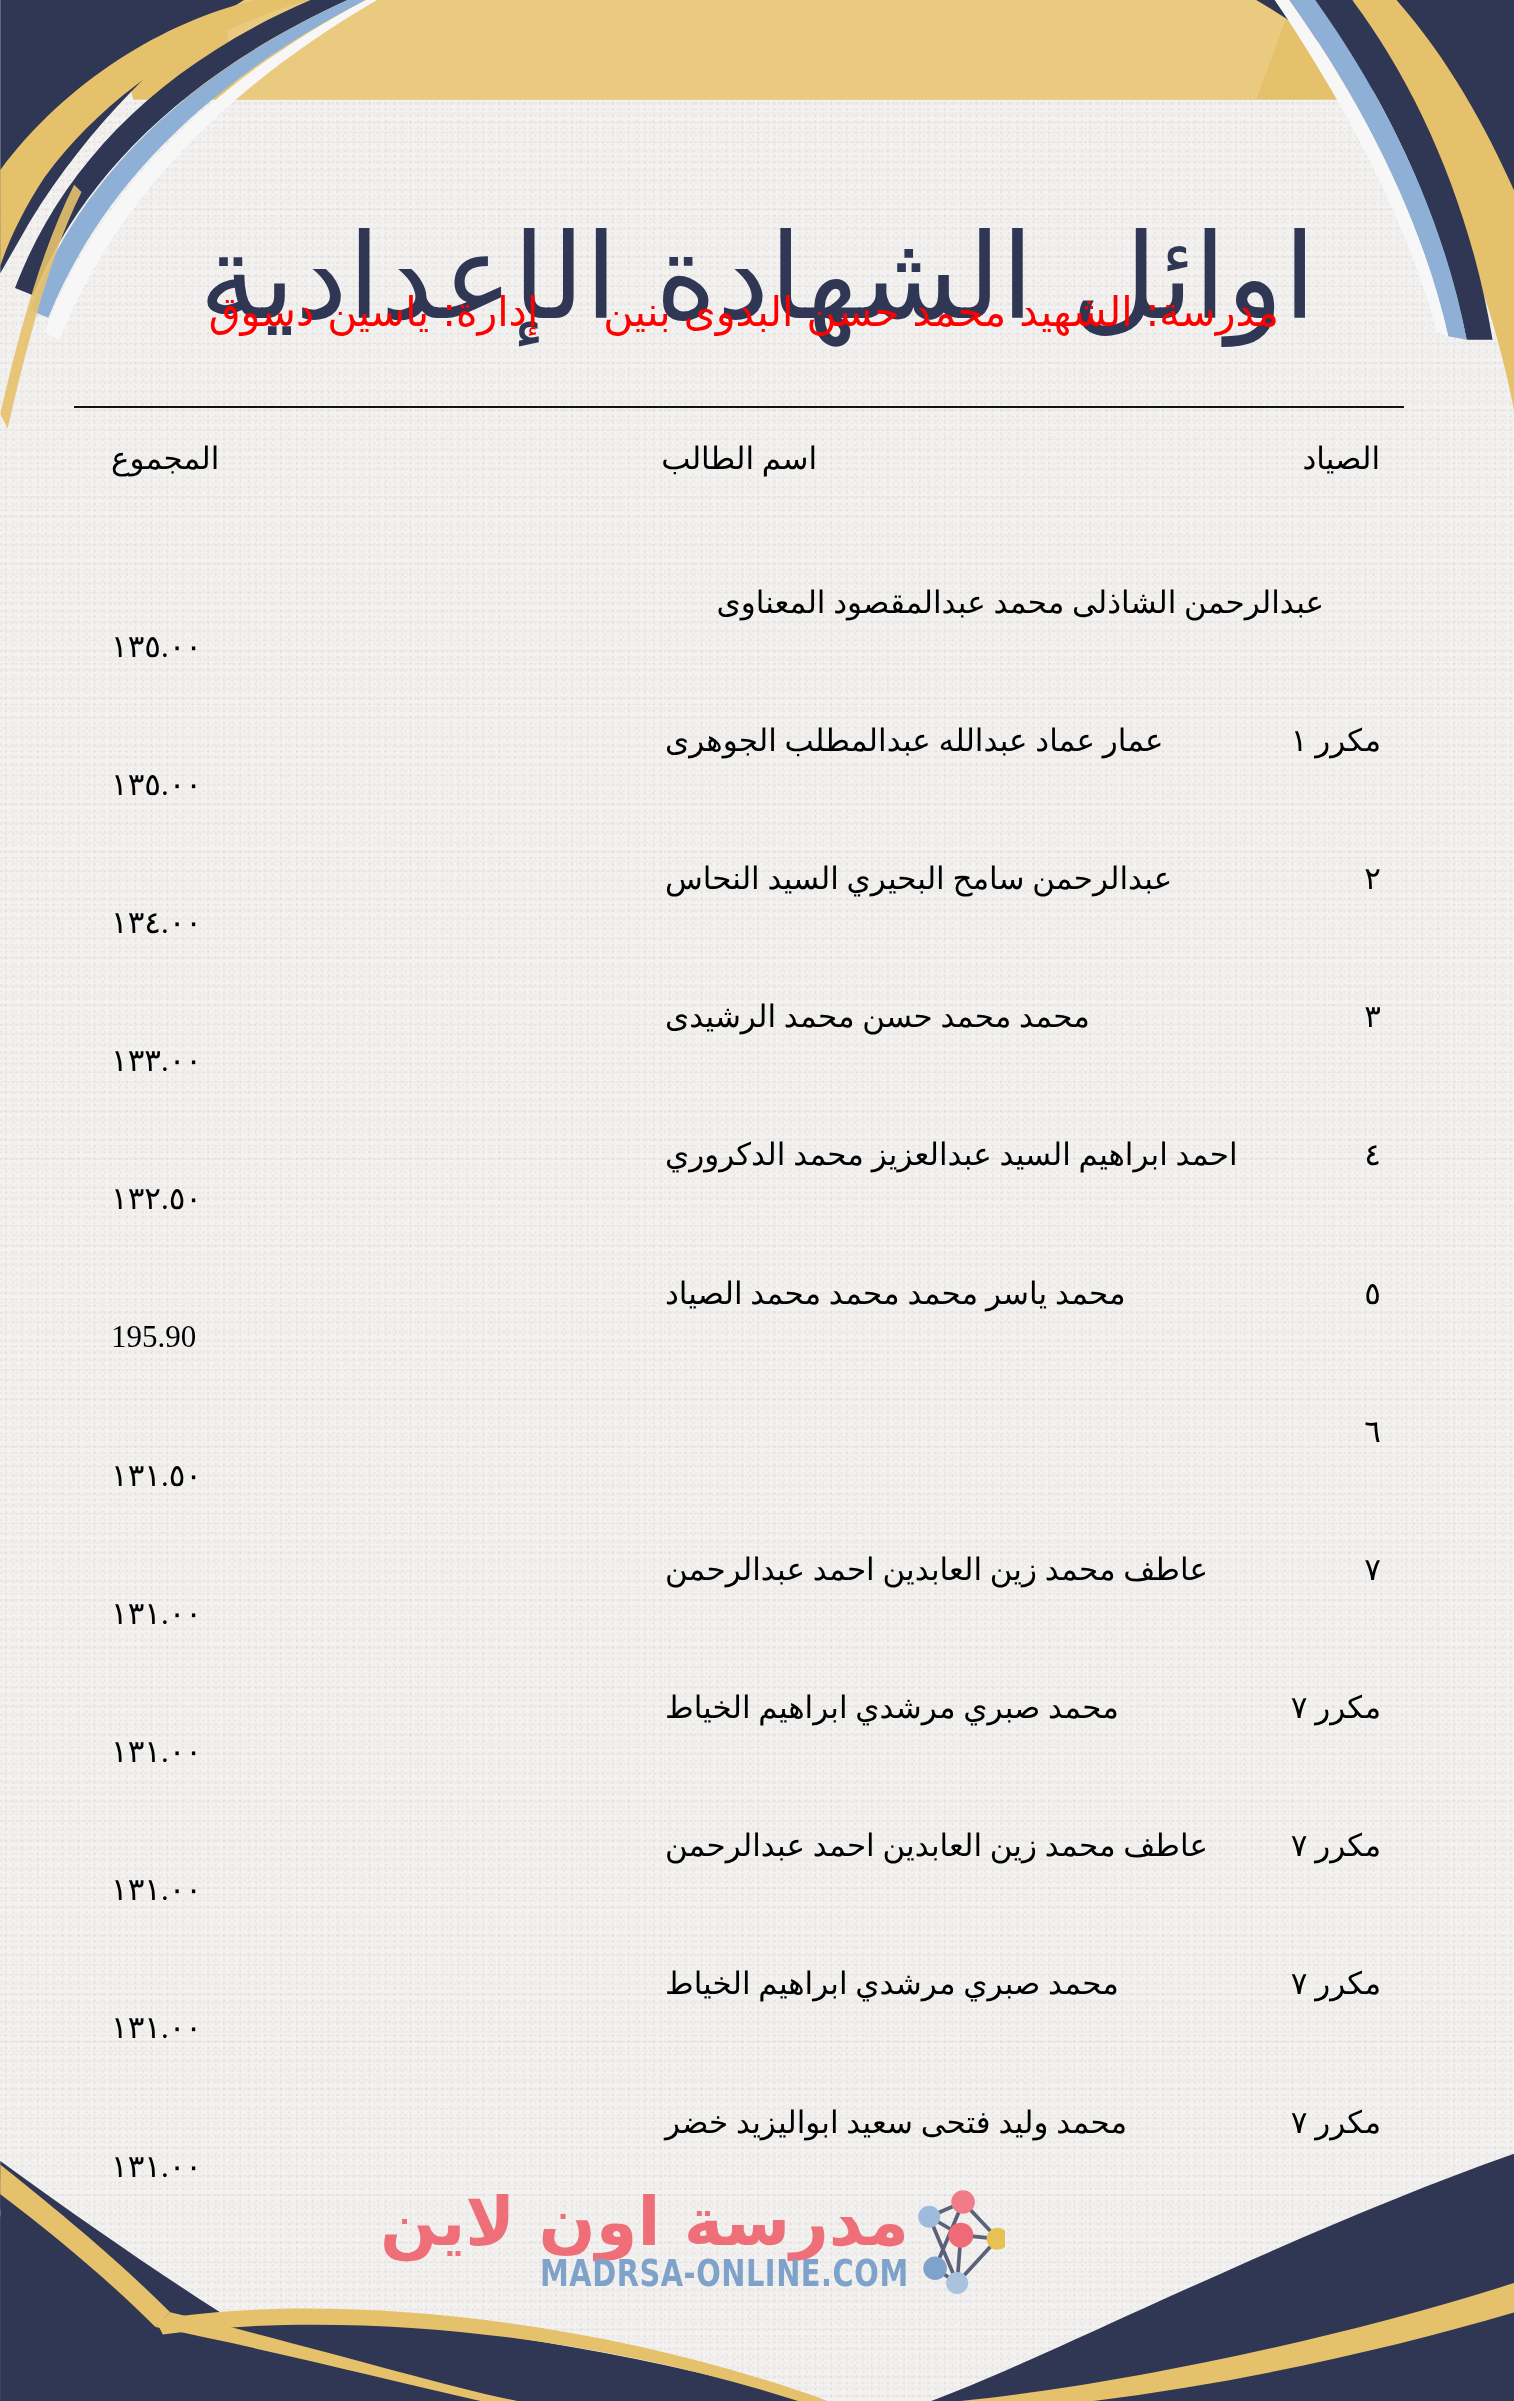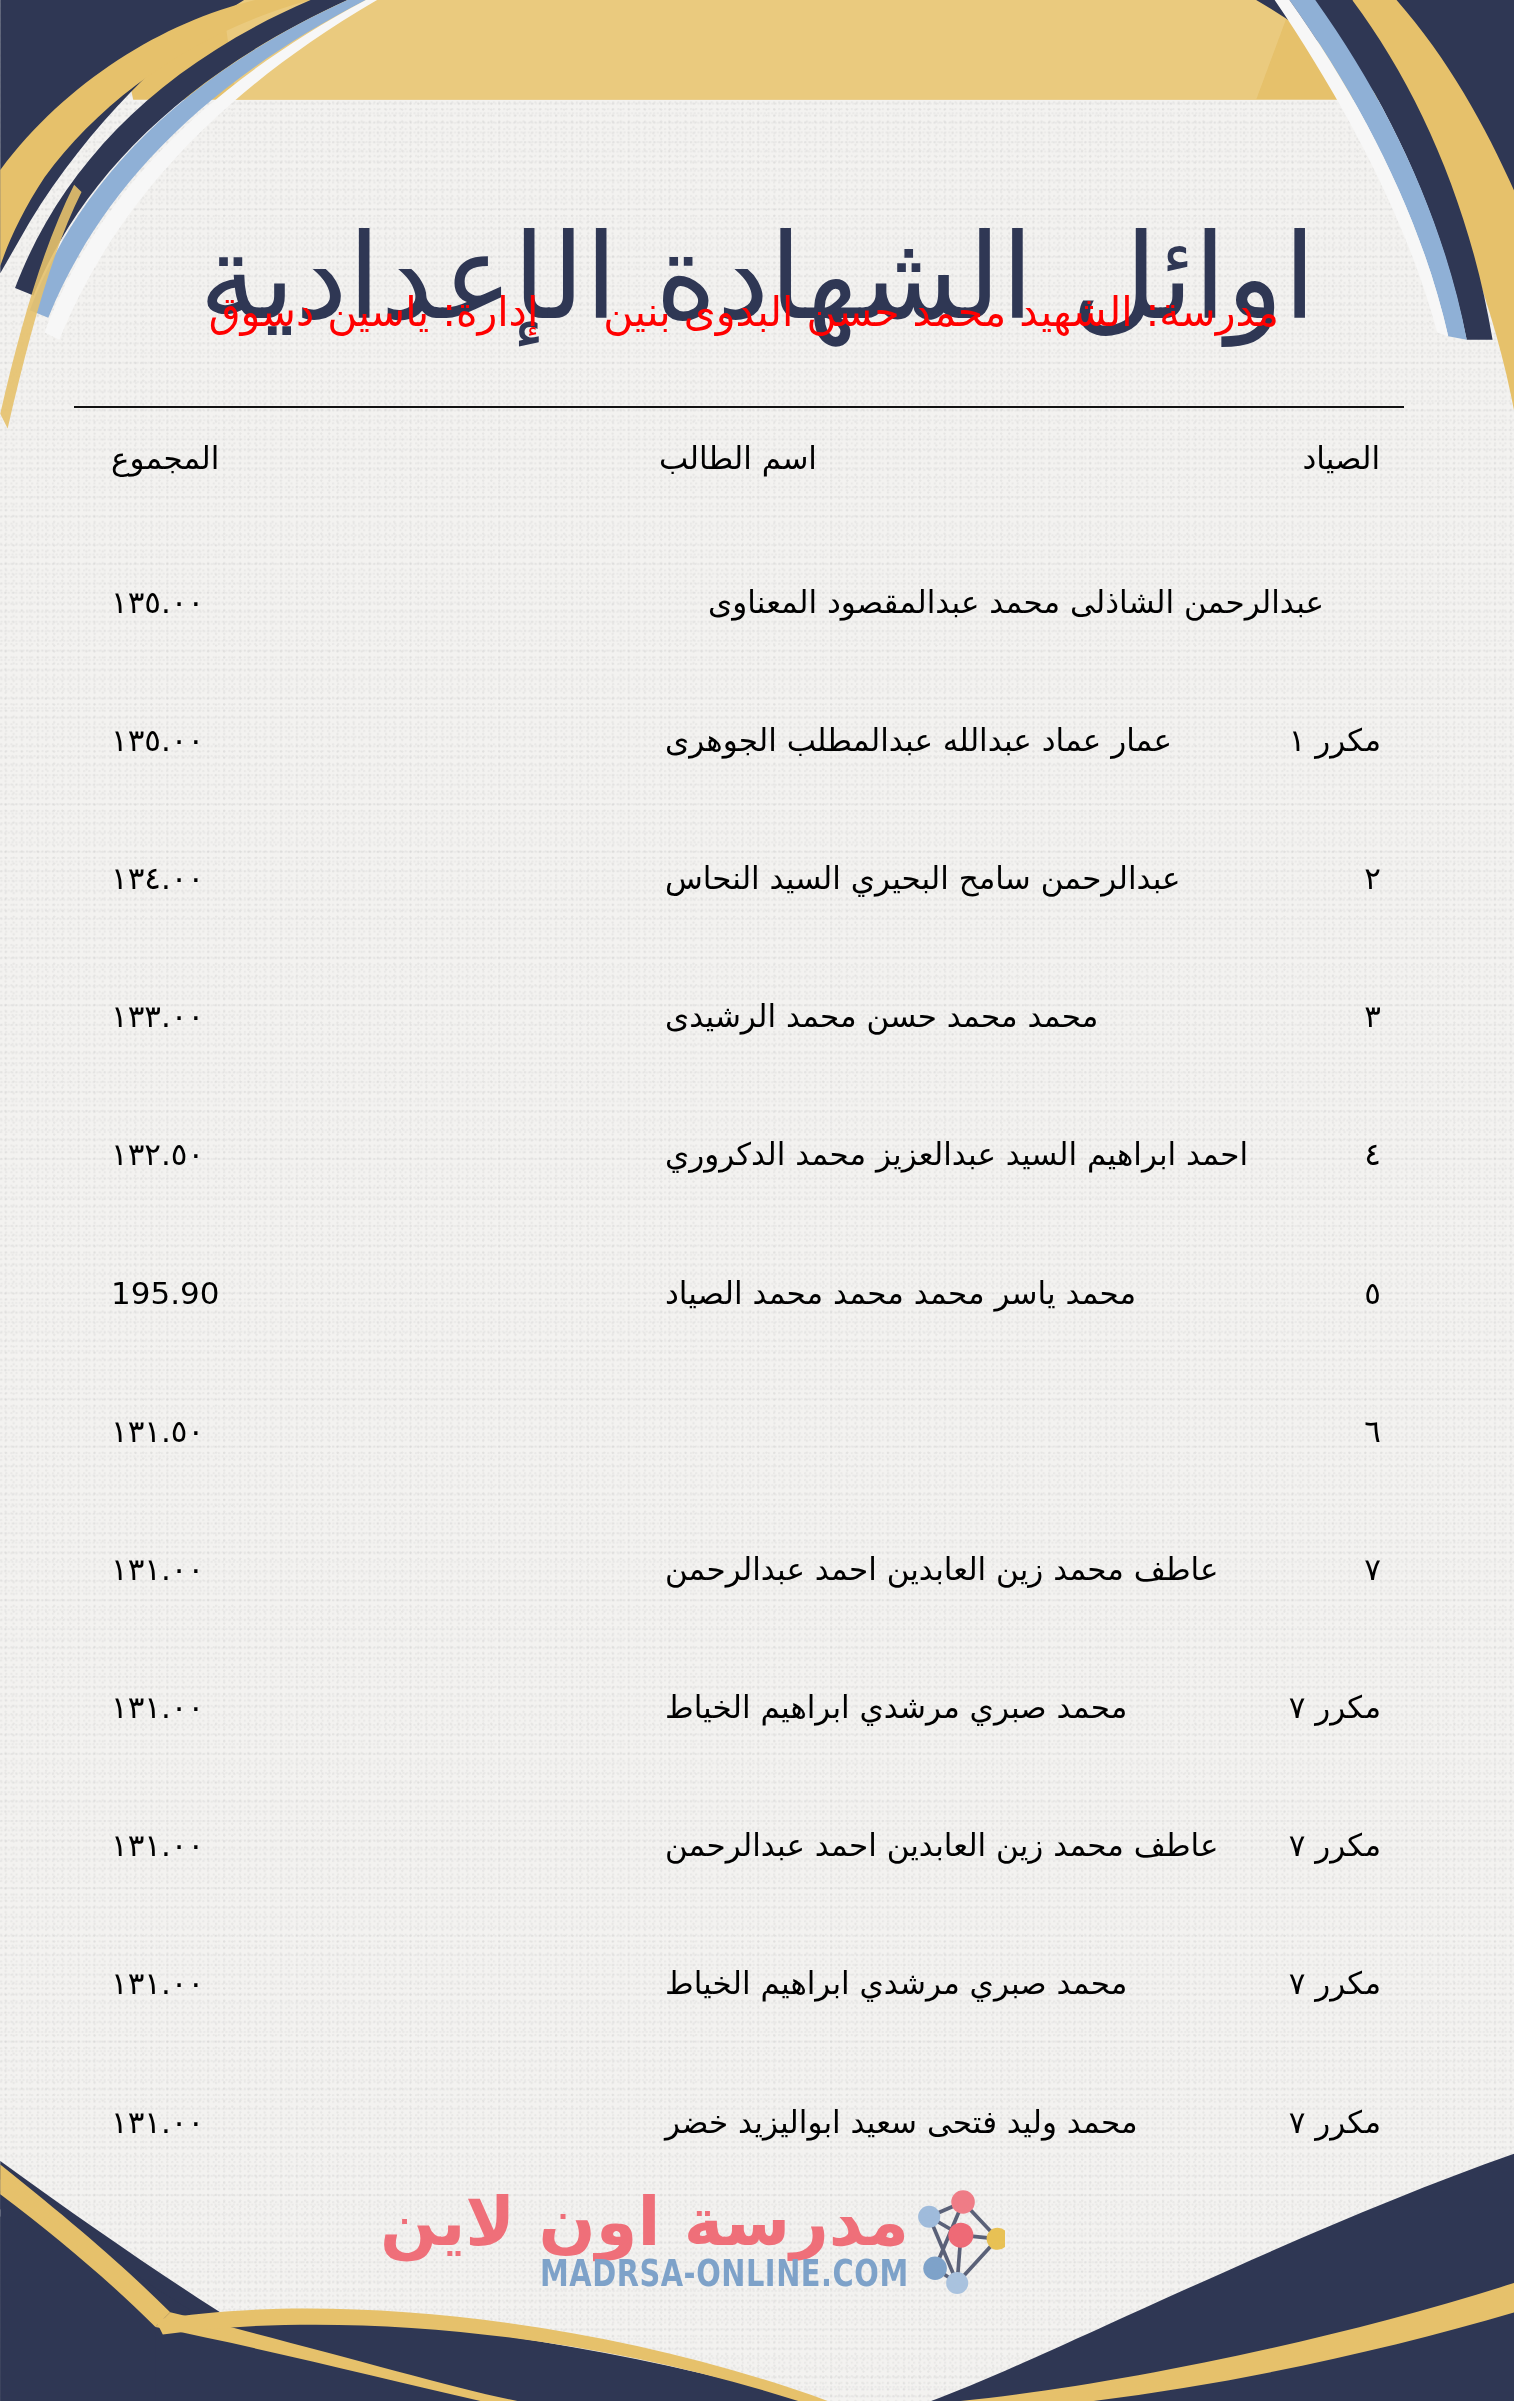--- a/index.html
+++ b/index.html
@@ -34,25 +34,25 @@
   .rule {
     position: absolute; left: 74px; top: 406px; width: 1330px; height: 1.5px;
     background: #111;
   }
 
   .header-row, .row {
     position: absolute; left: 0; width: 1515px; height: 67px;
     direction: rtl; font-size: 31px; color: #000;
   }
   .header-row { top: 440px; }
-  .cell { position: absolute; top: 0; white-space: nowrap; }
+  .cell { position: absolute; top: 0; white-space: nowrap; font-family: Liberation Serif, serif; }
   .c-rank { right: 134px; }
   .c-name { right: 850px; transform: translateX(100%); }
   .c-name-start { right: 191px; }
-  .c-total { left: 111px; direction: ltr; }
+  .c-total { left: 111px; direction: ltr; margin-top: 44px; }
 
   .h-rank { right: 135px; }
   .h-name { right: 698px; text-align: right; }
   .h-total { left: 111px; }
 
   .logo {
     position: absolute; left: 739px; top: 2187px; width: 266px; height: 140px;
   }
   .logo-ar {
     position: absolute; right: 96px; top: -3.7px;

